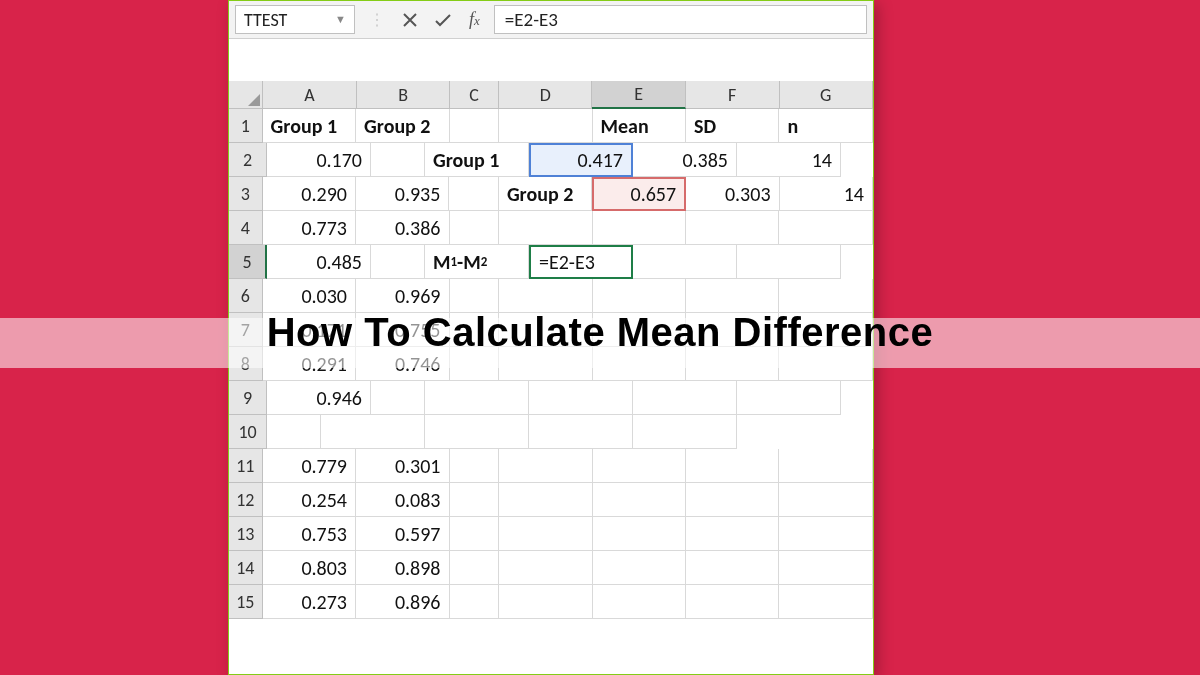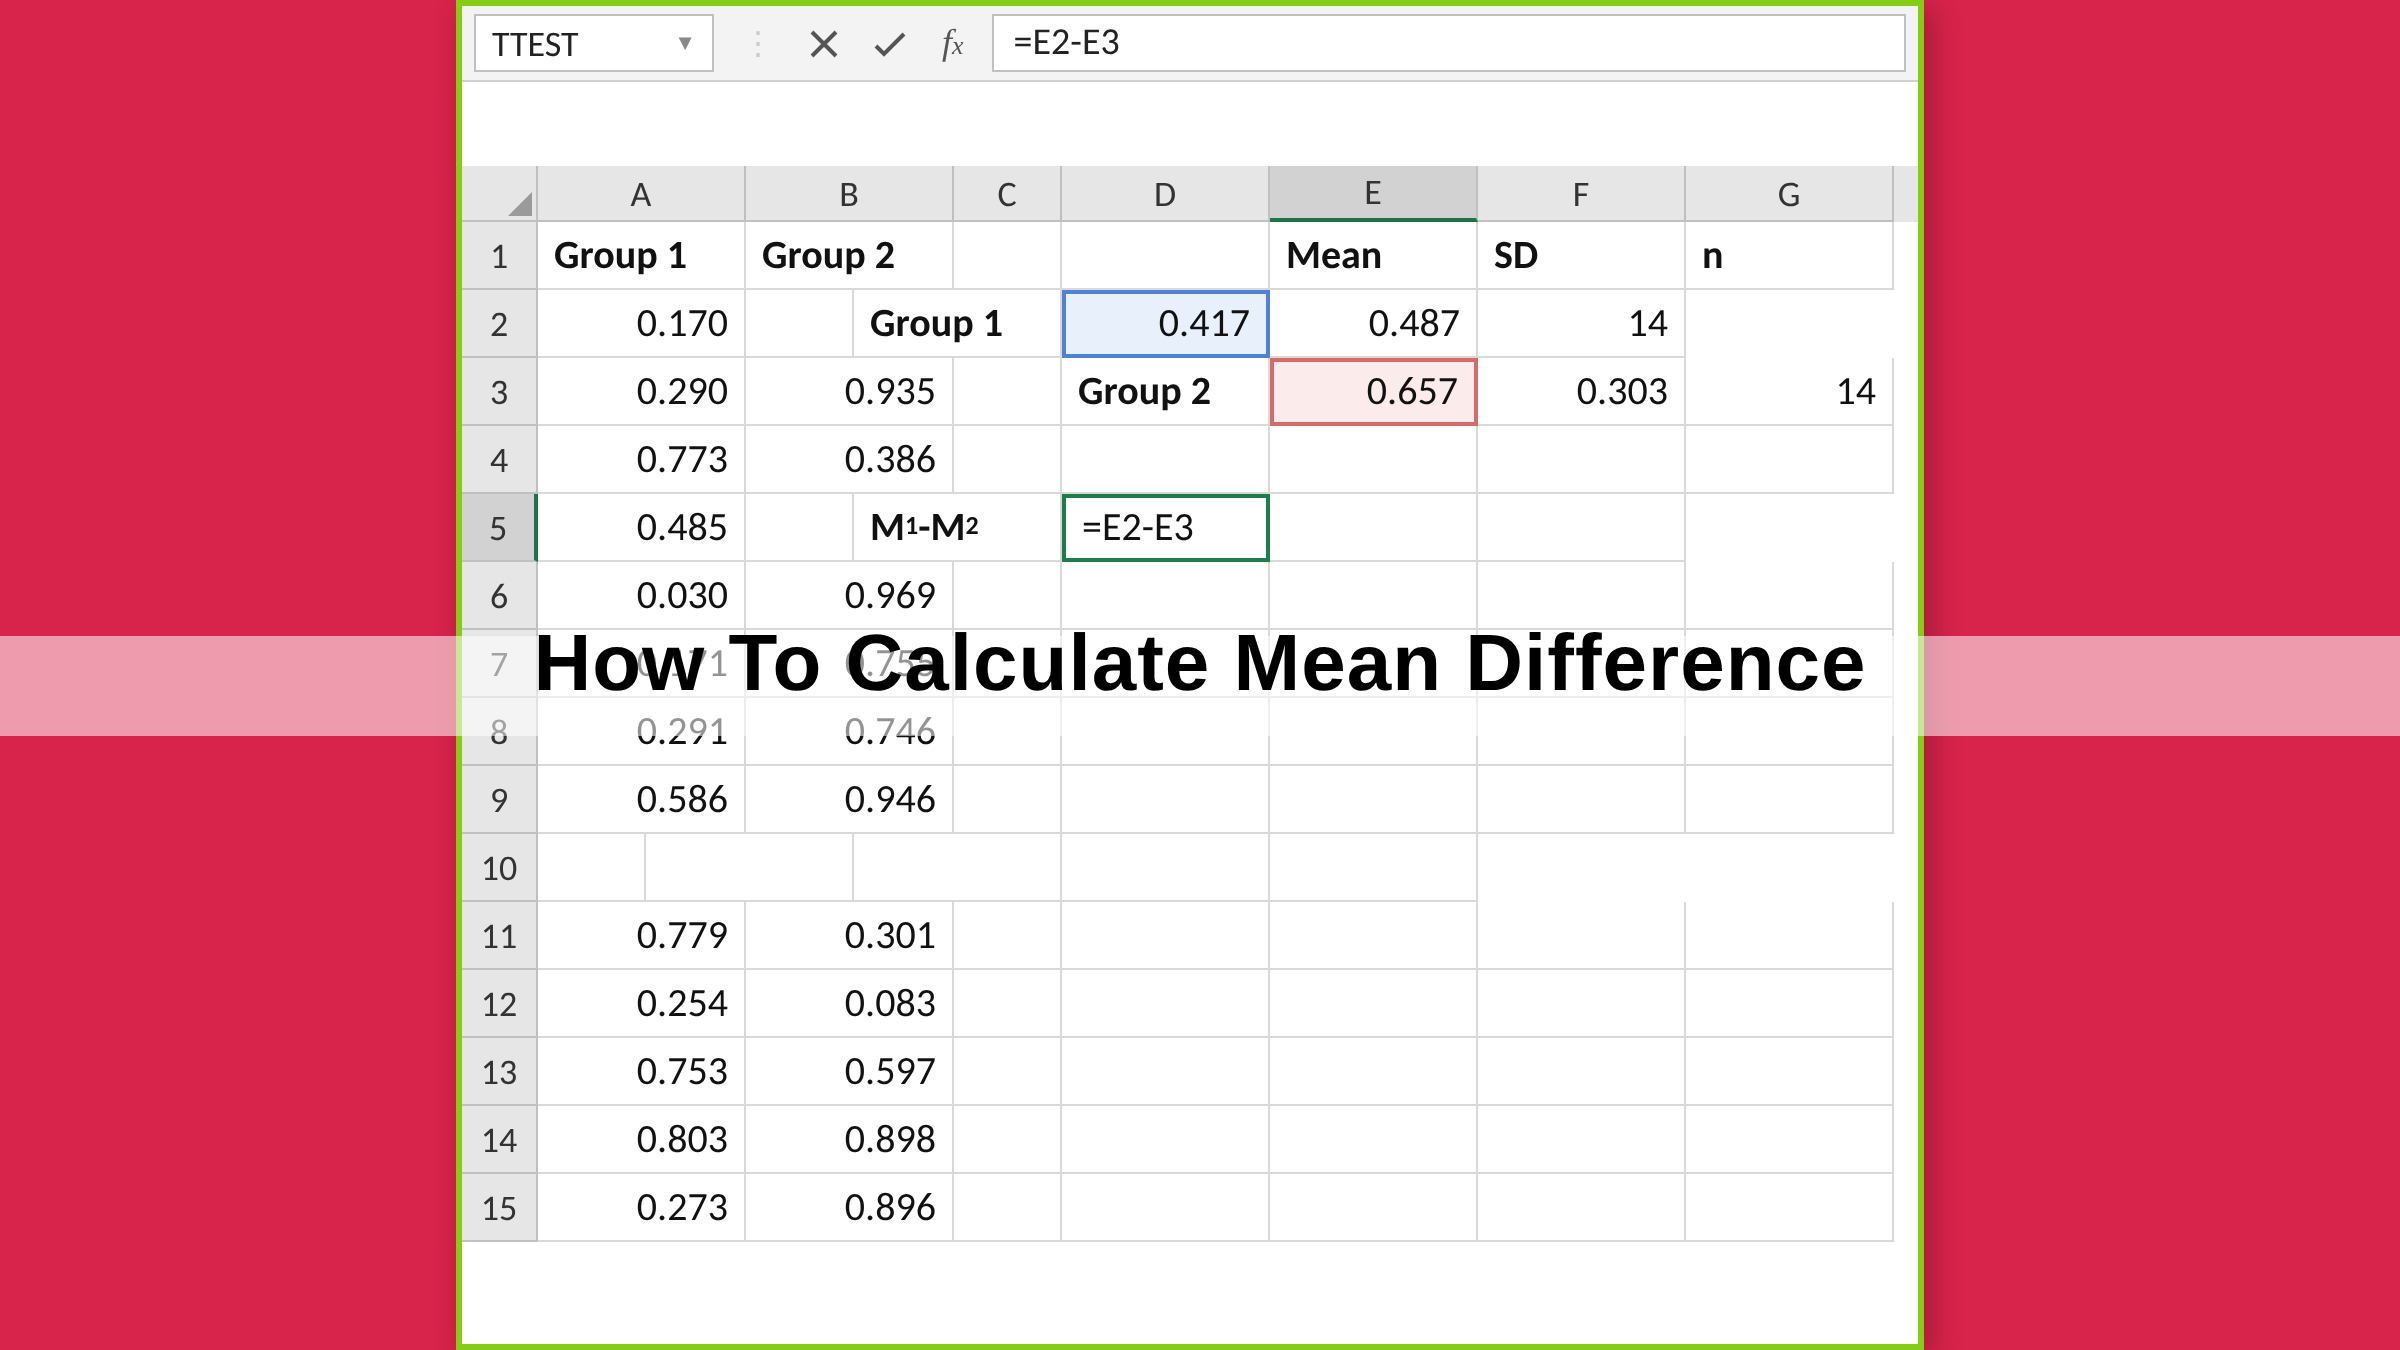--- a/index.html
+++ b/index.html
@@ -8,24 +8,24 @@
   background: #d8234a;
   width: 1200px;
   height: 675px;
   overflow: hidden;
   position: relative;
 }
 .excel-window {
   position: absolute;
   left: 228px;
   top: 0;
-  width: 734px;
+  width: 646px;
   height: 675px;
   background: #fff;
-  border: 3px solid #84cc16;
+  border: 1px solid #84cc16;
   box-shadow: 4px 4px 14px rgba(0,0,0,0.25);
 }
 .formula-bar-row {
   display: flex;
   align-items: stretch;
   height: 38px;
   background: #f3f3f3;
   border-bottom: 1px solid #d0d0d0;
 }
 .name-box {
@@ -244,21 +244,21 @@
         <div class="cell f bold">SD</div>
         <div class="cell g bold">n</div>
       </div>
 
       <div class="row">
         <div class="rh">2</div>
         <div class="cell a num">0.170</div>
         <div class="cell c"></div>
         <div class="cell d bold">Group 1</div>
         <div class="cell e num ref-blue">0.417</div>
-        <div class="cell f num">0.487</div>
+        <div class="cell f num">0.385</div>
         <div class="cell g num">14</div>
       </div>
 
       <div class="row">
         <div class="rh">3</div>
         <div class="cell a num">0.290</div>
         <div class="cell b num">0.935</div>
         <div class="cell c"></div>
         <div class="cell d bold">Group 2</div>
         <div class="cell e num ref-red">0.657</div>
@@ -315,21 +315,20 @@
         <div class="cell b num">0.746</div>
         <div class="cell c"></div>
         <div class="cell d"></div>
         <div class="cell e"></div>
         <div class="cell f"></div>
         <div class="cell g"></div>
       </div>
 
       <div class="row">
         <div class="rh">9</div>
-        <div class="cell a num">0.586</div>
         <div class="cell b num">0.946</div>
         <div class="cell c"></div>
         <div class="cell d"></div>
         <div class="cell e"></div>
         <div class="cell f"></div>
         <div class="cell g"></div>
       </div>
 
       <div class="row">
         <div class="rh">10</div>

